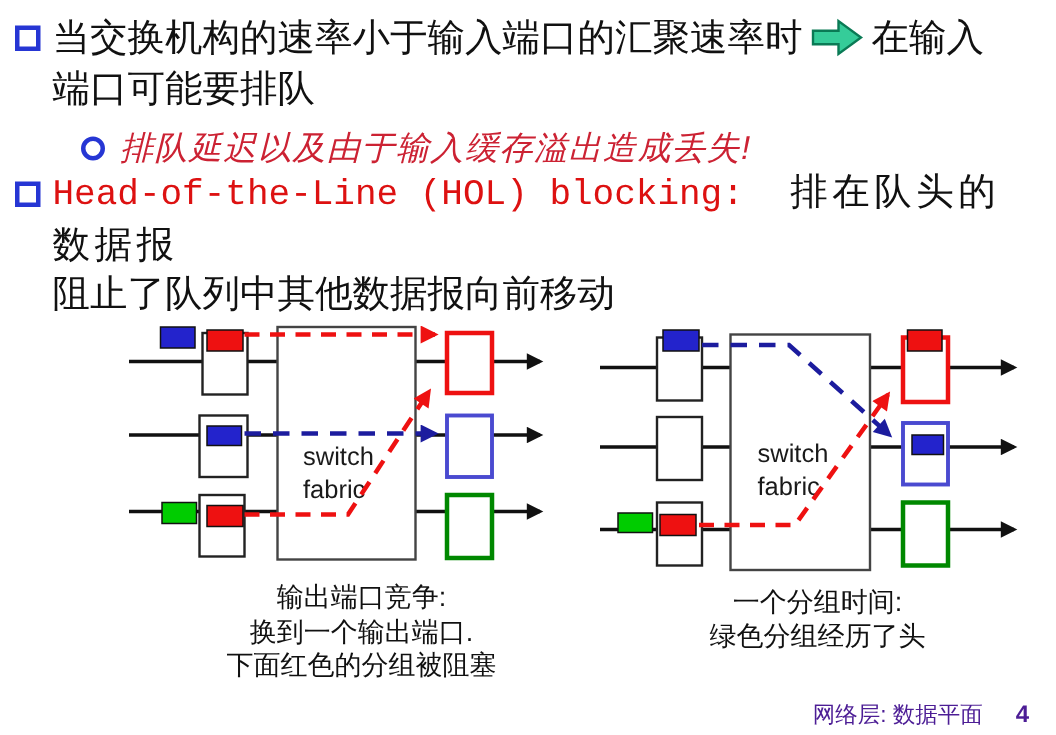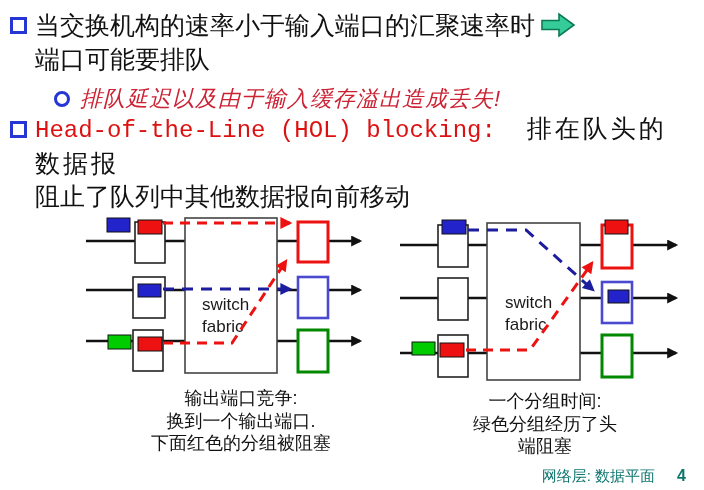--- a/index.html
+++ b/index.html
@@ -22,36 +22,37 @@
   
   .diag{position:absolute;}
   .diagL{left:80px;top:200px;}
   .diagR{left:396px;top:200px;}
   .fablabel{font-family:"Liberation Sans",sans-serif;font-size:17px;fill:#1a1a1a;}
   
   .cap{position:absolute;text-align:center;font-size:18px;line-height:22.5px;color:#111;}
   .capL{left:76px;top:387px;width:330px;}
   .capR{left:416px;top:390px;width:258px;}
   
-  .footer{position:absolute;right:6px;bottom:4px;color:#0f766e;font-size:15px;display:flex;gap:22px;align-items:baseline;}
+  .footer{position:absolute;right:6px;bottom:4px;color:#4c1d95;font-size:15px;display:flex;gap:22px;align-items:baseline;}
   .footer .pg{font-weight:bold;font-size:16px;}
 </style>
 </head>
 <body>
 
 <div class="slide">
 
   <div class="bullet b1">
     <span class="sq"></span>
     <div>
       <div class="l1">
         <span>当交换机构的速率小于输入端口的汇聚速率时</span>
         <svg class="garrow" width="36" height="28" viewBox="0 0 36 28">
           <polygon points="2,9.5 19,9.5 19,3 34,14 19,25 19,18.5 2,18.5" fill="#35cc99" stroke="#0a7a55" stroke-width="1.6"></polygon>
         </svg>
+        <span>在输入</span>
       </div>
       <div>端口可能要排队</div>
     </div>
   </div>
 
   <div class="sub">
     <span class="circ"></span>
     <span class="subtxt">排队延迟以及由于输入缓存溢出造成丢失!</span>
   </div>
 
@@ -154,21 +155,20 @@
   </svg>
 
   <div class="cap capL">
     <div>输出端口竞争:</div>
     <div>换到一个输出端口.</div>
     <div>下面红色的分组被阻塞</div>
   </div>
   <div class="cap capR">
     <div>一个分组时间:</div>
     <div>绿色分组经历了头</div>
-    <div>端阻塞</div>
   </div>
 
   <div class="footer">
     <span>网络层: 数据平面</span>
     <span class="pg">4</span>
   </div>
 
 </div>
 
 </body></html>

